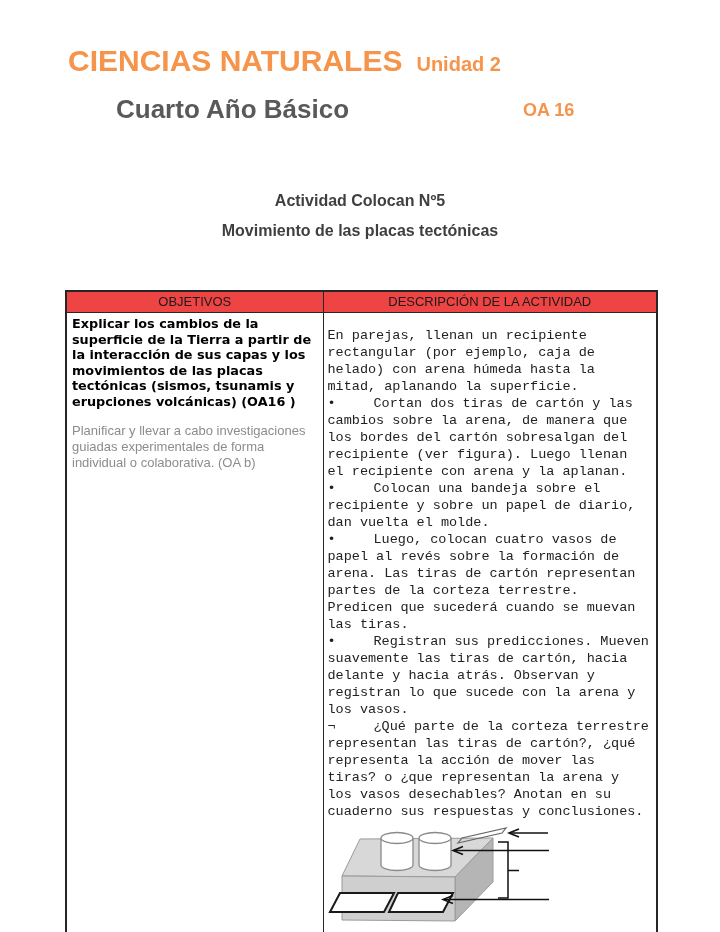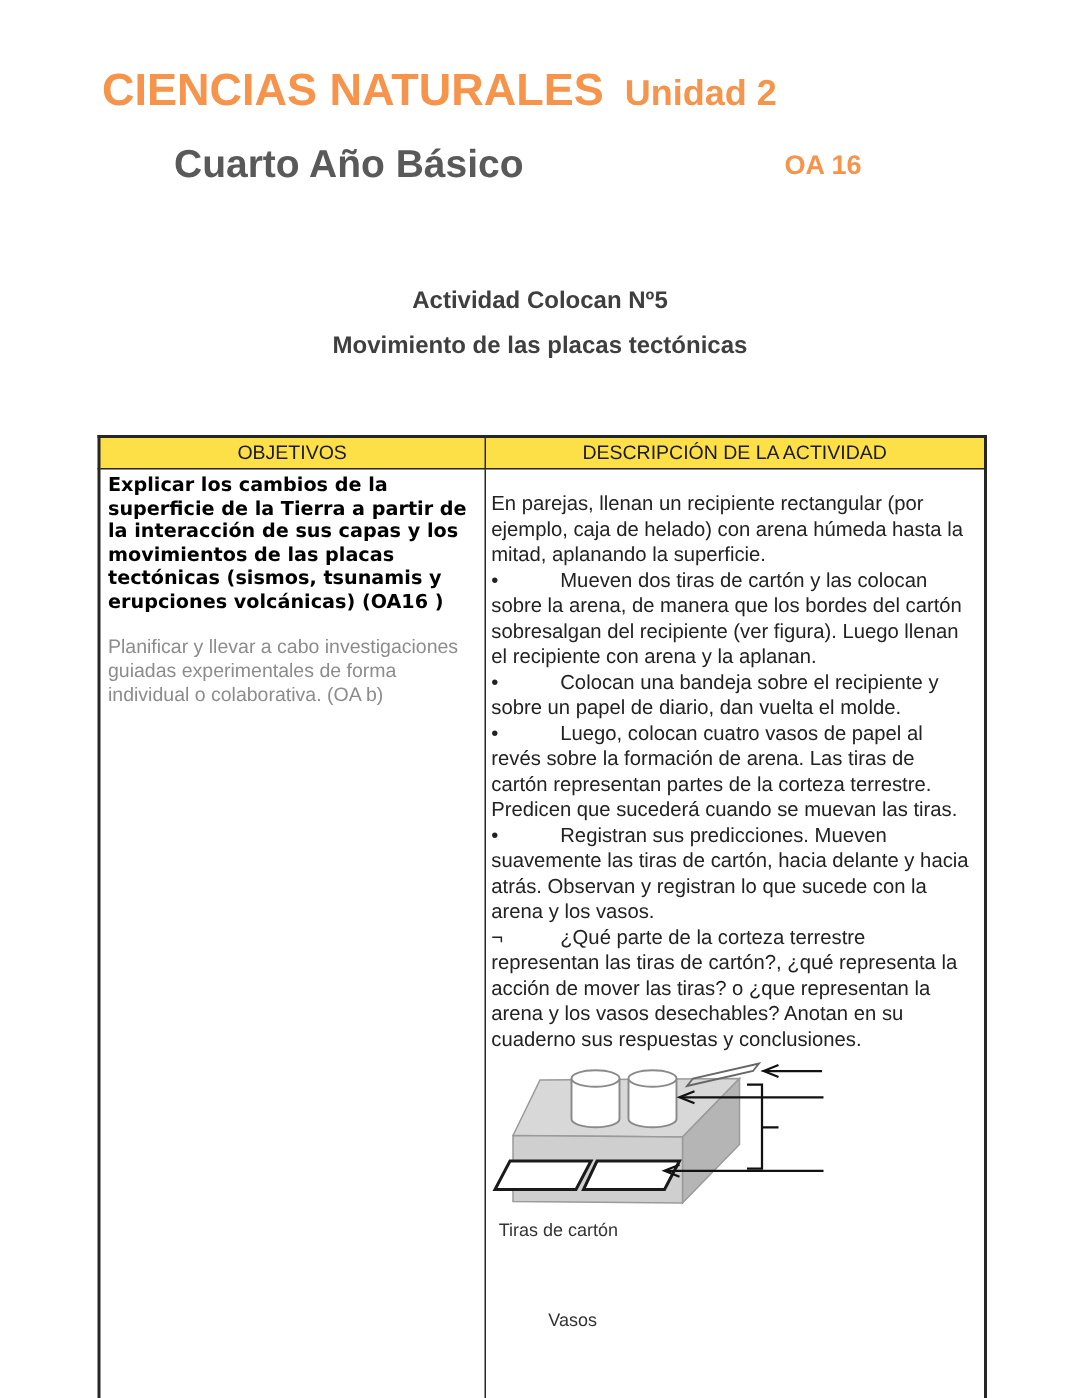--- a/index.html
+++ b/index.html
@@ -12,48 +12,48 @@
   body{
     width:720px;height:932px;background:#ffffff;
     font-family:"Liberation Sans",sans-serif;color:var(--ink);
     position:relative;overflow:hidden;
   }
   .abs{position:absolute;}
 
   
   .title-line{left:68px;top:44px;white-space:nowrap;}
   .main-title{color:var(--accent);font-weight:bold;font-size:30px;line-height:34px;}
-  .unit-label{color:var(--accent);font-weight:bold;font-size:24px;margin-left:14px;}
+  .unit-label{color:var(--accent);font-weight:bold;font-size:20px;margin-left:14px;}
   .grade-title{left:68px;top:94px;color:var(--grade-gray);font-weight:bold;font-size:26px;line-height:30px;white-space:nowrap;margin-left:48px;}
   .oa-badge{left:523px;top:99px;color:var(--accent);font-weight:bold;font-size:18px;line-height:22px;white-space:nowrap;}
 
   
   .act-title{left:0;width:720px;text-align:center;font-weight:bold;font-size:16px;line-height:18px;color:#3f3f3f;}
   .act-1{top:192px;}
   .act-2{top:222px;}
 
   
   .tbl-wrap{left:65px;top:290px;width:591px;}
   table{border-collapse:collapse;width:591px;table-layout:fixed;}
   table,th,td{border:1.5px solid #262626;}
   table{border-width:2px;}
   th{
     font-weight:normal;font-size:13px;line-height:15px;height:17px;
-    padding:1px 0 2px;text-align:center;color:#1a1a1a;background:#fde047;margin-left:28px;
+    padding:1px 0 2px;text-align:center;color:#1a1a1a;background:#ef4444;margin-left:28px;
   }
   td{vertical-align:top;background:#fff;}
   tr.body-row{height:540px;}
   td.obj-cell{padding:3px 6px 0 5px;}
   .obj-main{
     margin:0;font-family:"DejaVu Sans",sans-serif;font-weight:bold;
     font-size:12.8px;line-height:15.6px;color:#000000;
   }
   .obj-sec{margin:13px 0 0 0;font-size:13px;line-height:16px;color:var(--muted);}
   td.desc-cell{padding:14px 6px 0 4px;font-size:13.5px;line-height:17px;color:#222;}
-  td.desc-cell p{margin:0;}
+  td.desc-cell p{margin:0;font-family:Liberation Mono, monospace;}
   .marker{display:inline-block;width:46px;}
 
   
   .fig-svg{display:block;margin:5px 0 0 -2px;}
   .fig-labels{margin-top:2px;}
   .flabel{font-size:12px;line-height:16px;color:#333;margin-left:5px;}
   .flabel.indent{margin-left:38px;margin-top:44px;}
 </style>
 </head>
 <body>
@@ -81,21 +81,21 @@
     </thead>
     <tbody>
       <tr class="body-row">
         <td class="obj-cell">
           <p class="obj-main">Explicar los cambios de la superficie de la Tierra a partir de la interacción de sus capas y los movimientos de las placas tectónicas (sismos, tsunamis y erupciones volcánicas) (OA16 )</p>
           <p class="obj-sec">Planificar y llevar a cabo investigaciones guiadas experimentales de forma individual o colaborativa. (OA b)</p>
         </td>
         <td class="desc-cell">
           <p class="intro">En parejas, llenan un recipiente rectangular (por ejemplo, caja de helado) con arena húmeda hasta la mitad, aplanando la superficie.</p>
           <div id="bullets">
-              <p><span class="marker">•</span><span>Mueven dos tiras de cartón y las colocan sobre la arena, de manera que los bordes del cartón sobresalgan del recipiente (ver figura). Luego llenan el recipiente con arena y la aplanan.</span></p>
+              <p><span class="marker">•</span><span>Cortan dos tiras de cartón y las cambios sobre la arena, de manera que los bordes del cartón sobresalgan del recipiente (ver figura). Luego llenan el recipiente con arena y la aplanan.</span></p>
               <p><span class="marker">•</span><span>Colocan una bandeja sobre el recipiente y sobre un papel de diario, dan vuelta el molde.</span></p>
               <p><span class="marker">•</span><span>Luego, colocan cuatro vasos de papel al revés sobre la formación de arena. Las tiras de cartón representan partes de la corteza terrestre. Predicen que sucederá cuando se muevan las tiras.</span></p>
               <p><span class="marker">•</span><span>Registran sus predicciones. Mueven suavemente las tiras de cartón, hacia delante y hacia atrás. Observan y registran lo que sucede con la arena y los vasos.</span></p>
               <p><span class="marker">¬</span><span>¿Qué parte de la corteza terrestre representan las tiras de cartón?, ¿qué representa la acción de mover las tiras? o ¿que representan la arena y los vasos desechables? Anotan en su cuaderno sus respuestas y conclusiones.</span></p>
             </div>
 
           <svg class="fig-svg" width="333" height="104" viewBox="0 0 333 104">
 
             <g>
               <polygon points="16,51 34,14 167,13 129,52" fill="#d8d8d8" stroke="#9a9a9a" stroke-width="1"></polygon>

